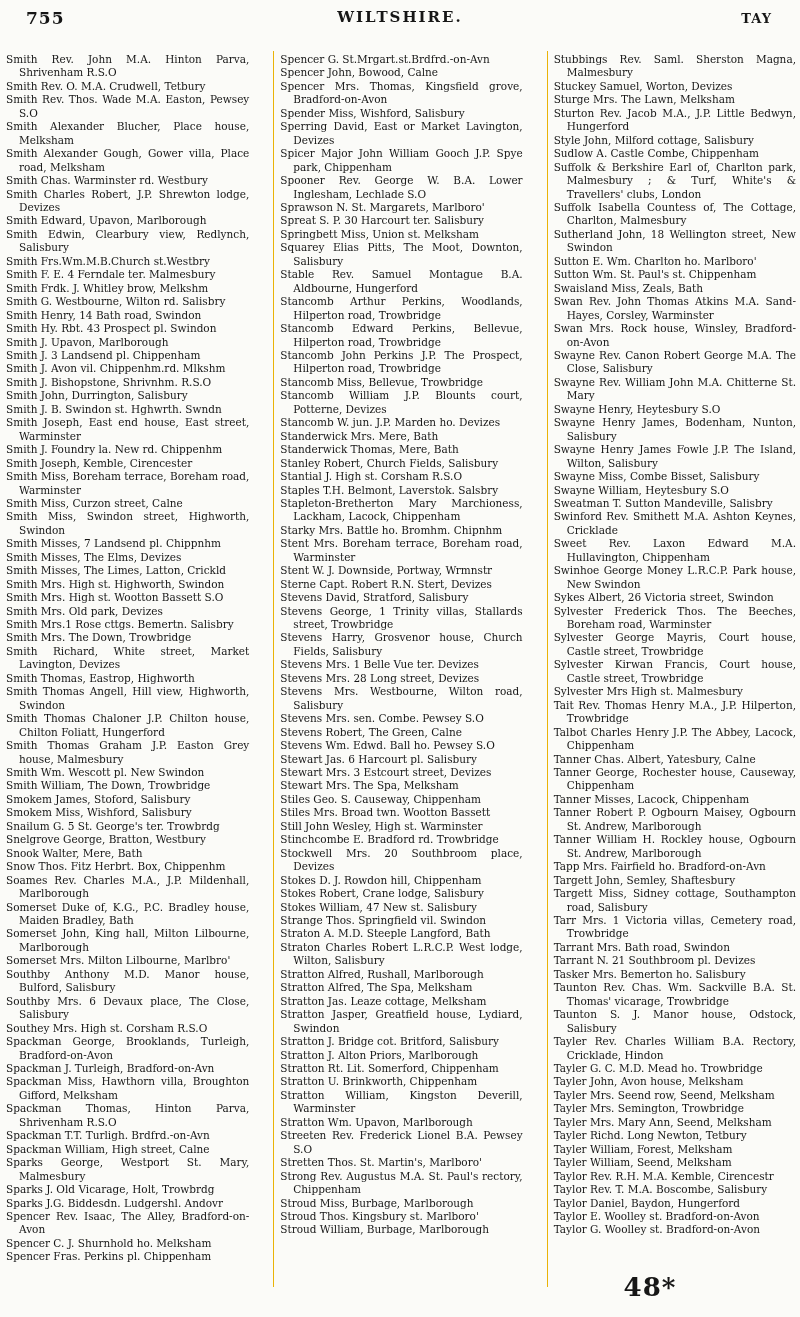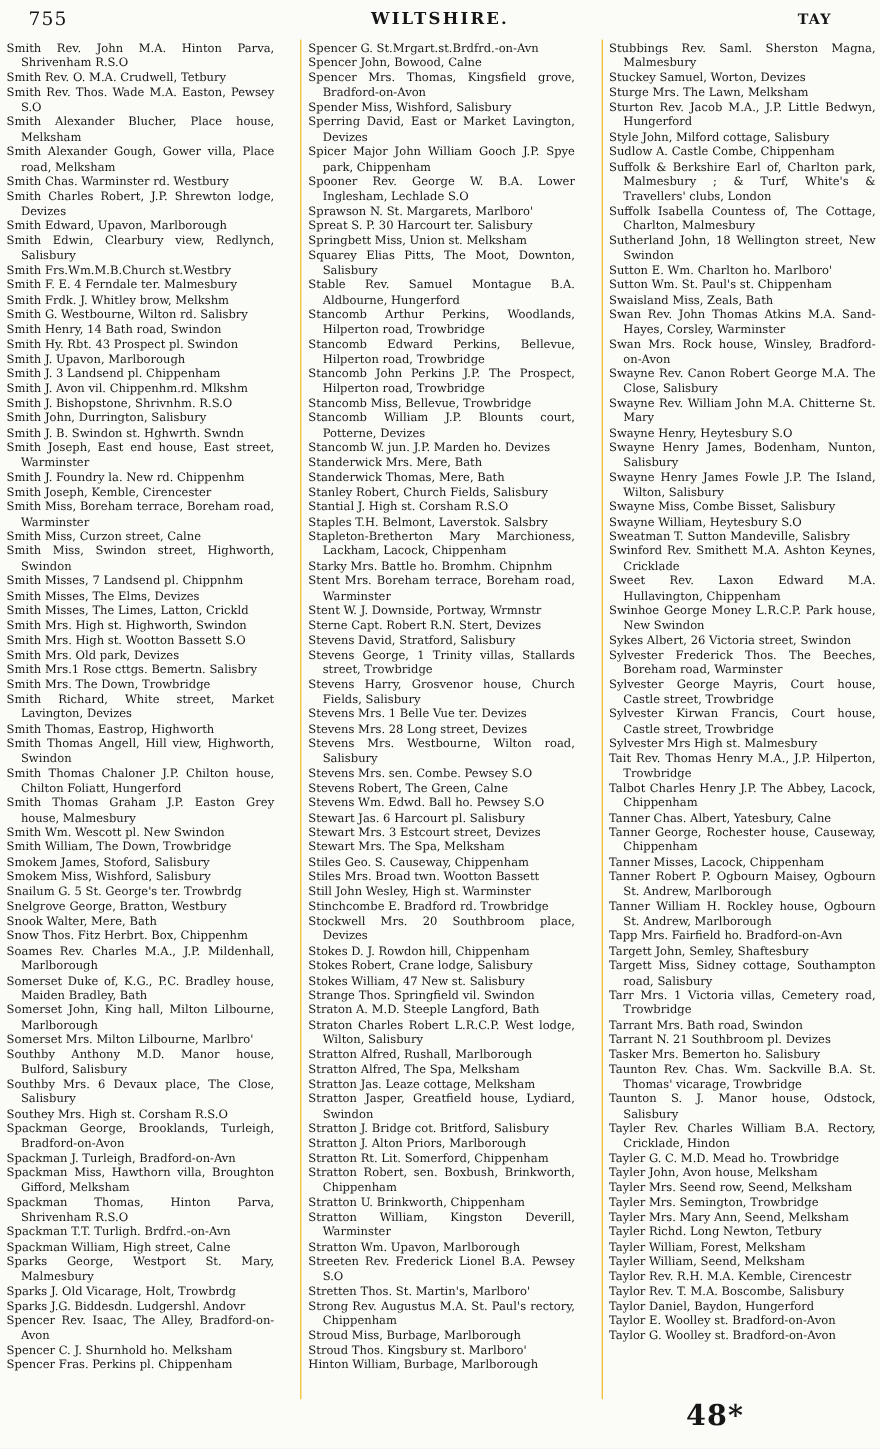--- a/index.html
+++ b/index.html
@@ -22,46 +22,46 @@
     position: relative;
     height: 34px;
     padding-top: 6px;
     box-sizing: border-box;
   }
   .page-num {
     position: absolute;
     left: 26px;
     top: 8px;
     font-size: 17px;
-    font-weight: normal;
+    font-weight: bold;
     letter-spacing: 1px;
   }
   .page-title {
     position: absolute;
     left: 0;
     right: 0;
     top: 8px;
     text-align: center;
     font-size: 15px;
     font-weight: bold;
     letter-spacing: 2px;
   }
   .header-catchword {
     position: absolute;
-    right: 44px;
+    right: 28px;
     top: 11px;
     font-size: 13px;
     font-weight: bold;
     letter-spacing: 1px;
   }
   .columns {
     display: flex;
     align-items: stretch;
     height: 1236px;
-    margin-top: 2px;
+    margin-top: 17px;
     gap: 20px;
   }
   .col {
     width: 266px;
     box-sizing: border-box;
     padding: 2px 4px 0 6px;
     overflow: hidden;
     font-size: 10.5px;
     line-height: 13.45px;
     text-align: justify;
@@ -218,30 +218,29 @@
         <div class="entry">Strange Thos. Springfield vil. Swindon</div>
         <div class="entry">Straton A. M.D. Steeple Langford, Bath</div>
         <div class="entry">Straton Charles Robert L.R.C.P. West lodge, Wilton, Salisbury</div>
         <div class="entry">Stratton Alfred, Rushall, Marlborough</div>
         <div class="entry">Stratton Alfred, The Spa, Melksham</div>
         <div class="entry">Stratton Jas. Leaze cottage, Melksham</div>
         <div class="entry">Stratton Jasper, Greatfield house, Lydiard, Swindon</div>
         <div class="entry">Stratton J. Bridge cot. Britford, Salisbury</div>
         <div class="entry">Stratton J. Alton Priors, Marlborough</div>
         <div class="entry">Stratton Rt. Lit. Somerford, Chippenham</div>
-        <div class="entry">Stratton Robert, sen. Boxbush, Brinkworth, Chippenham</div>
         <div class="entry">Stratton U. Brinkworth, Chippenham</div>
         <div class="entry">Stratton William, Kingston Deverill, Warminster</div>
         <div class="entry">Stratton Wm. Upavon, Marlborough</div>
         <div class="entry">Streeten Rev. Frederick Lionel B.A. Pewsey S.O</div>
         <div class="entry">Stretten Thos. St. Martin's, Marlboro'</div>
         <div class="entry">Strong Rev. Augustus M.A. St. Paul's rectory, Chippenham</div>
         <div class="entry">Stroud Miss, Burbage, Marlborough</div>
         <div class="entry">Stroud Thos. Kingsbury st. Marlboro'</div>
-        <div class="entry">Hinton William, Burbage, Marlborough</div>
+        <div class="entry">Stroud William, Burbage, Marlborough</div>
       </div>
     <div class="col">
         <div class="entry">Stubbings Rev. Saml. Sherston Magna, Malmesbury</div>
         <div class="entry">Stuckey Samuel, Worton, Devizes</div>
         <div class="entry">Sturge Mrs. The Lawn, Melksham</div>
         <div class="entry">Sturton Rev. Jacob M.A., J.P. Little Bedwyn, Hungerford</div>
         <div class="entry">Style John, Milford cottage, Salisbury</div>
         <div class="entry">Sudlow A. Castle Combe, Chippenham</div>
         <div class="entry">Suffolk &amp; Berkshire Earl of, Charlton park, Malmesbury ; &amp; Turf, White's &amp; Travellers' clubs, London</div>
         <div class="entry">Suffolk Isabella Countess of, The Cottage, Charlton, Malmesbury</div>

